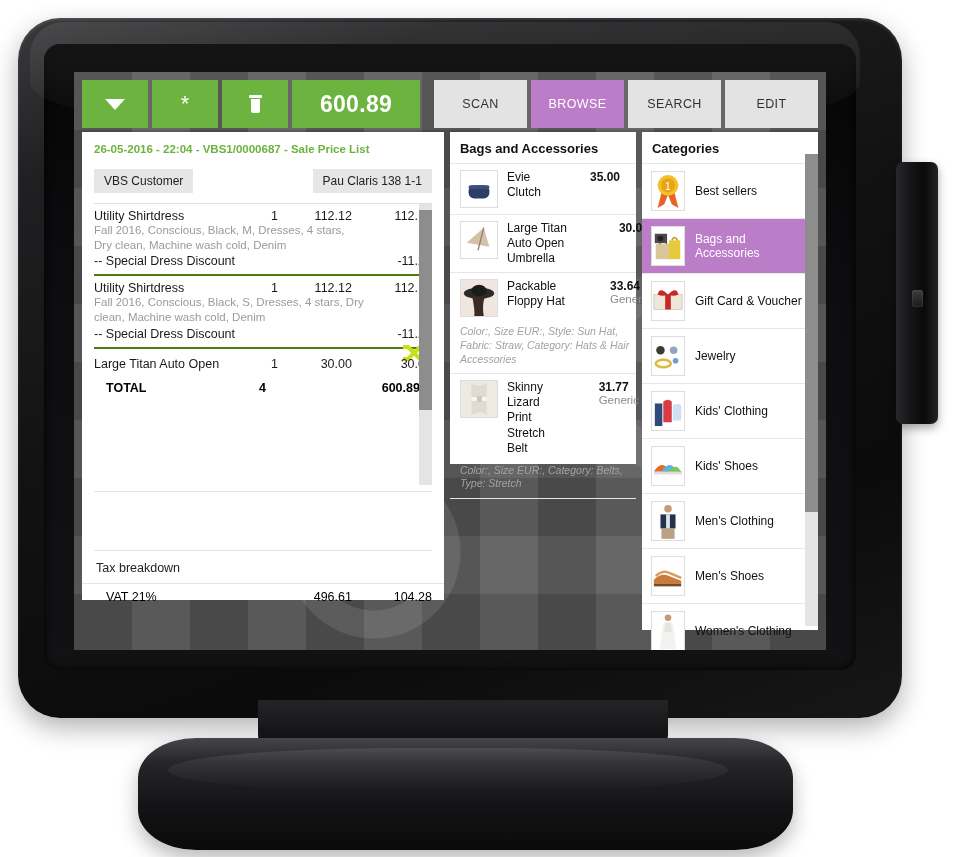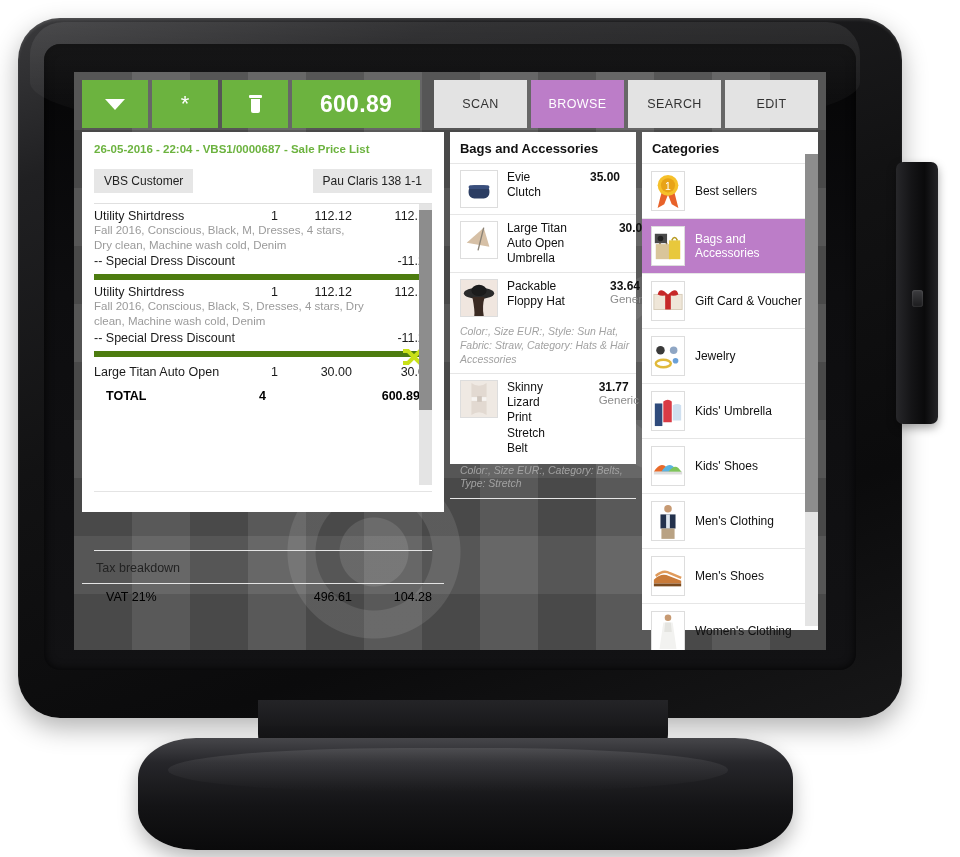--- a/index.html
+++ b/index.html
@@ -107,32 +107,32 @@
     width: 93px; background:#e3e3e3; color:#333; border:none; cursor:pointer;
     font-size: 12.5px; letter-spacing:.4px; display:flex; align-items:center; justify-content:center;
     font-family:"Liberation Sans", sans-serif;
   }
   .btn-grey.active { background:#bc7dc8; color:#fff; }
 
   
   .panels { position: absolute; left: 8px; top: 60px; right: 8px; bottom: 0; display: flex; gap: 6px; }
 
   .panel { background:#fff; position: relative; }
-  .order-panel { width: 370px; height: 380px; }
+  .order-panel { width: 370px; height: 468px; }
   .products-panel { width: 186px; height: 332px; }
   .categories-panel { width: 180px; height: 498px; }
 
   
   .order-head { padding: 11px 12px 0 12px; }
   .order-ref { color:#6cb33f; font-size:11.5px; font-weight:bold; }
   .order-customer-row { display:flex; justify-content:space-between; padding: 14px 12px 10px 12px; }
   .chip { background:#e6e6e6; color:#222; font-size:12px; padding:5px 10px; cursor:pointer; }
 
   .lines-wrap { position:relative; margin: 0 12px; border-top:1px solid #e0e0e0; height: 282px; overflow:hidden; }
-  .line-group { border-bottom:6px solid #4d7c0f; padding: 5px 0 6px 0; position:relative; }
+  .line-group { border-bottom:2px solid #4d7c0f; padding: 5px 0 6px 0; position:relative; }
   .line-main { display:flex; font-size:12.5px; color:#1a1a1a; }
   .l-name { flex: 1 1 auto; }
   .l-qty  { width: 42px; text-align:right; }
   .l-price{ width: 74px; text-align:right; }
   .l-sub  { width: 80px; text-align:right; }
   .line-desc { color:#9a9a9a; font-size:11.5px; line-height:1.28; padding-right:68px; }
   .line-disc { display:flex; font-size:12.5px; color:#1a1a1a; margin-top:2px; }
   .line-disc .d-name { flex:1 1 auto; }
   .line-disc .d-amt { width: 80px; text-align:right; }
   .shuffle-ico { position:absolute; right: 4px; bottom:-15px; width:26px; height:18px; }
@@ -428,21 +428,21 @@
 
           <div class="c-item">
             <div class="c-thumb">
               <svg class="thumb-svg" viewBox="0 0 34 40">
                 <rect width="34" height="40" fill="#fff"></rect>
                 <path d="M3 12 h8 v24 h-8Z" fill="#2f4b7c"></path>
                 <path d="M12 10 q5-4 9 0 v22 h-9Z" fill="#d93b45"></path>
                 <path d="M22 14 q5-3 9 0 v16 h-9Z" fill="#cfe0f0"></path>
               </svg>
             </div>
-            <div class="c-label">Kids' Umbrella</div>
+            <div class="c-label">Kids' Clothing</div>
           </div>
 
           <div class="c-item">
             <div class="c-thumb">
               <svg class="thumb-svg" viewBox="0 0 34 40">
                 <rect width="34" height="40" fill="#fff"></rect>
                 <path d="M2 26 q6-10 12-6 l5 6 h-17Z" fill="#e86a2a"></path>
                 <path d="M10 26 q6-10 12-6 l6 6 h-18Z" fill="#5ab4e0"></path>
                 <path d="M17 27 q6-9 11-5 l4 5 h-15Z" fill="#7fc45b"></path>
                 <rect x="2" y="26" width="30" height="3" fill="#ddd"></rect>

